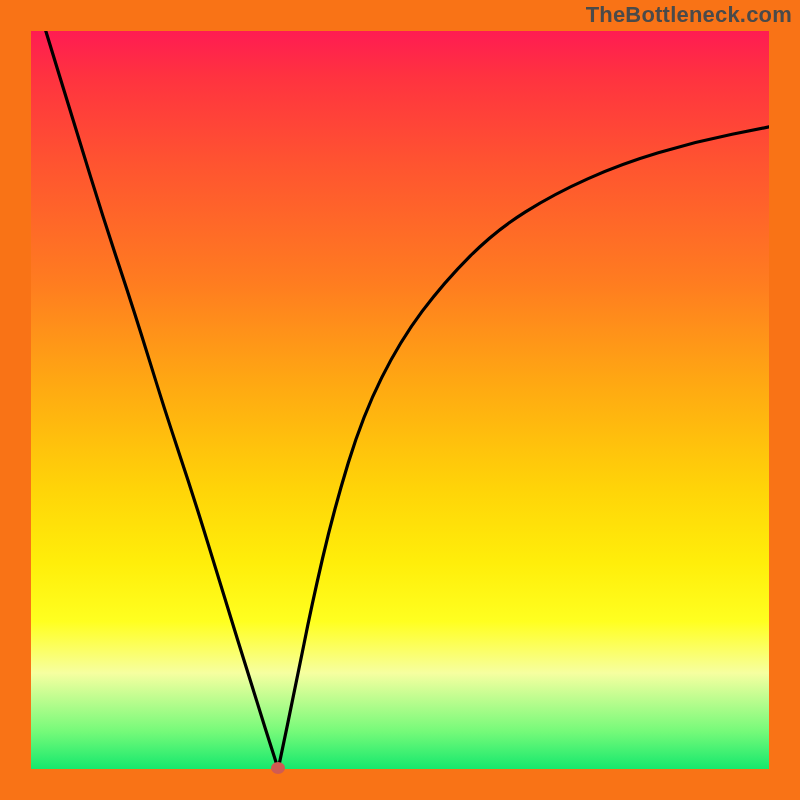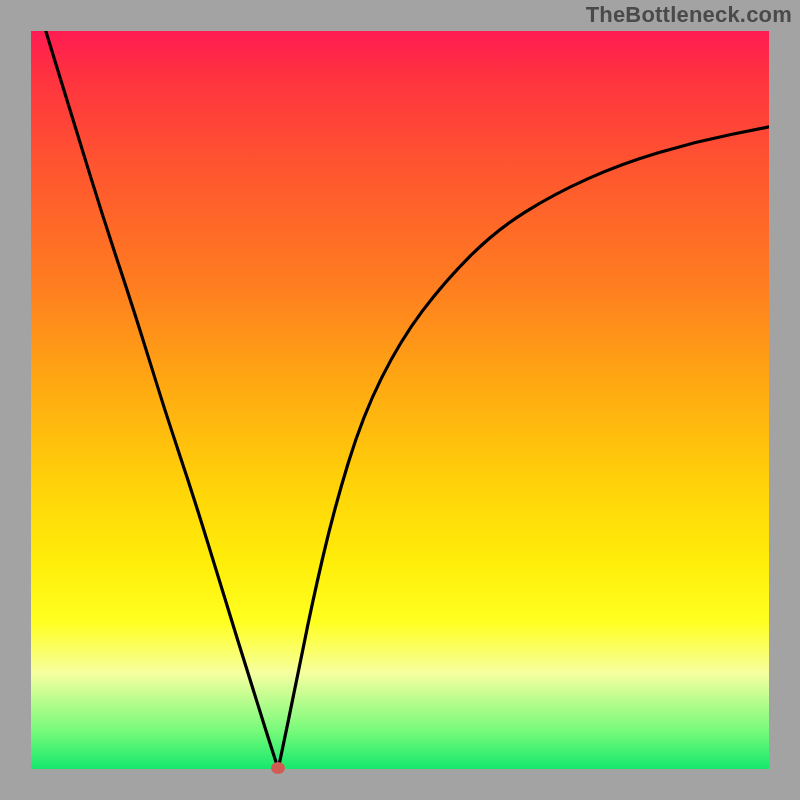--- a/index.html
+++ b/index.html
@@ -8,21 +8,21 @@
     width: 800px;
     height: 800px;
     background: #000;
     overflow: hidden;
     font-family: Arial, Helvetica, sans-serif;
   }
   .frame {
     position: relative;
     width: 800px;
     height: 800px;
-    background: #a3a3a3;
+    background: #f97316;
   }
   .watermark {
     position: absolute;
     top: 2px;
     right: 8px;
     color: #4a4a4a;
     font-size: 22px;
     font-weight: 600;
     letter-spacing: 0.2px;
     z-index: 5;

